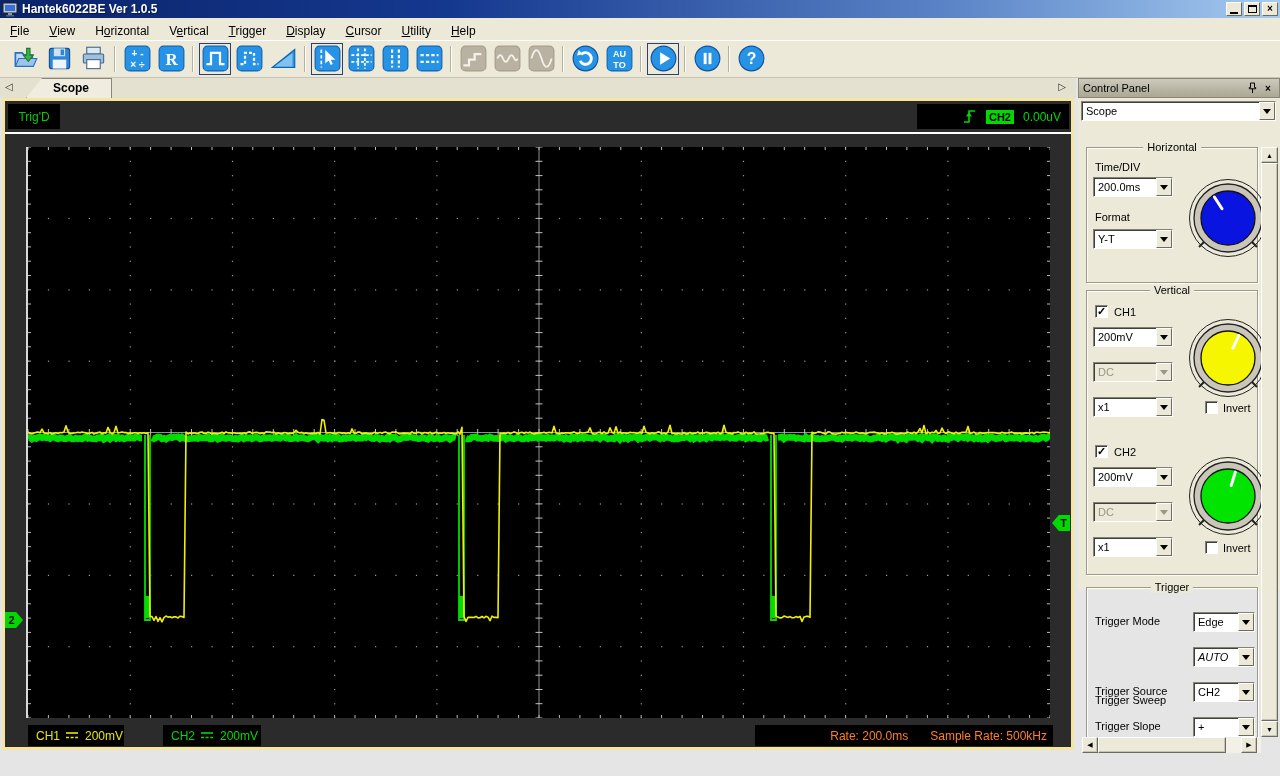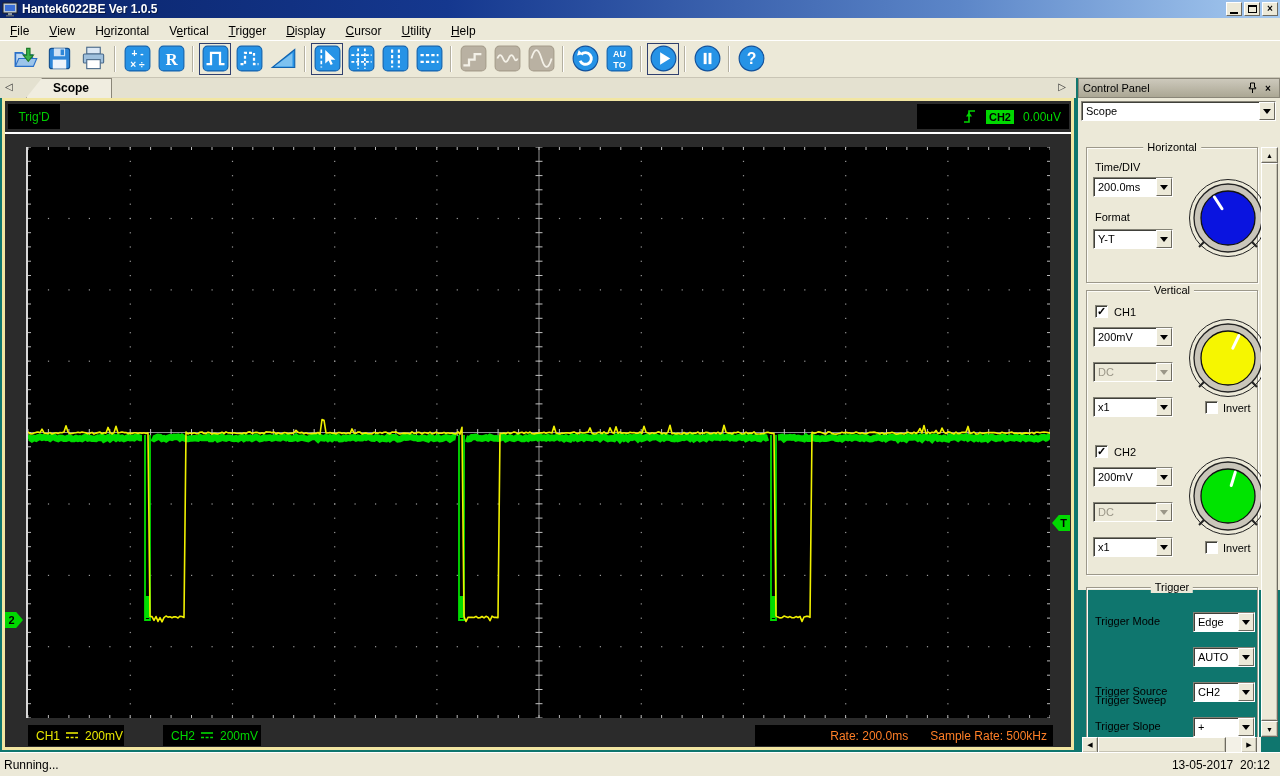--- a/index.html
+++ b/index.html
@@ -1,17 +1,17 @@
 <!DOCTYPE html>
 <html><head>
 <meta charset="utf-8">
 <style>
   html,body{margin:0;padding:0;background:#444;}
   *{box-sizing:border-box;}
-  .screen{position:relative;width:1280px;height:776px;background:#0f766e;overflow:hidden;
+  .screen{position:relative;width:1280px;height:776px;background:#e5e5e5;overflow:hidden;
     font-family:"Liberation Sans",sans-serif;font-size:12px;color:#000;}
 
   
   .titlebar{position:absolute;left:0;top:0;width:1280px;height:18px;
     background:linear-gradient(90deg,#0a246a 0%,#15388f 35%,#5c86c8 75%,#a6caf0 100%);
     display:flex;align-items:center;padding:0 2px;}
   .titlebar .title{color:#fff;font-weight:bold;font-size:12px;margin-left:4px;flex:1;
     text-shadow:1px 1px 0 rgba(0,0,0,.4);}
   .winbtn{width:16px;height:14px;background:#ece9d8;border:1px solid;
     border-color:#fff #6d6a60 #6d6a60 #fff;margin-left:2px;display:flex;align-items:center;
@@ -1390,21 +1390,21 @@
       <div class="group" style="top:465px;height:162px;" id="trigger-group">
         <div class="legend">Trigger</div>
       <div class="lbl" style="left: 8px; top: 27px;">Trigger Mode</div>
           <div class="combo" style="left: 106px; top: 24px; width: 62px;">
             <span class="combo-val">Edge</span>
             <span class="combo-btn">
               <span class="tri"></span>
             </span>
           </div>
           <div class="lbl" style="left: 8px; top: 62px; margin-top: 44px;">Trigger Sweep</div>
-          <div class="combo" style="left: 106px; top: 59px; width: 62px;">
+          <div class="combo" style="left: 106px; top: 59px; width: 62px; font-style: italic;">
             <span class="combo-val">AUTO</span>
             <span class="combo-btn">
               <span class="tri"></span>
             </span>
           </div>
           <div class="lbl" style="left: 8px; top: 97px;">Trigger Source</div>
           <div class="combo" style="left: 106px; top: 94px; width: 62px;">
             <span class="combo-val">CH2</span>
             <span class="combo-btn">
               <span class="tri"></span>
@@ -1428,18 +1428,14 @@
     </div>
 
     <div>
       <div class="sb-track" style="left:4px;top:659px;width:179px;height:16px;"></div>
       <div class="sb-btn" style="left:4px;top:659px;width:16px;height:16px;">◀</div>
       <div class="sb-thumb" style="left:20px;top:659px;width:128px;height:16px;"></div>
       <div class="sb-btn" style="left:163px;top:659px;width:16px;height:16px;">▶</div>
     </div>
   </div>
 
-  <div class="statusbar">
-    <span class="status-left">Running...</span>
-    <span class="status-right">13-05-2017  20:12</span>
-  </div>
 
 </div>
 
 </body></html>

